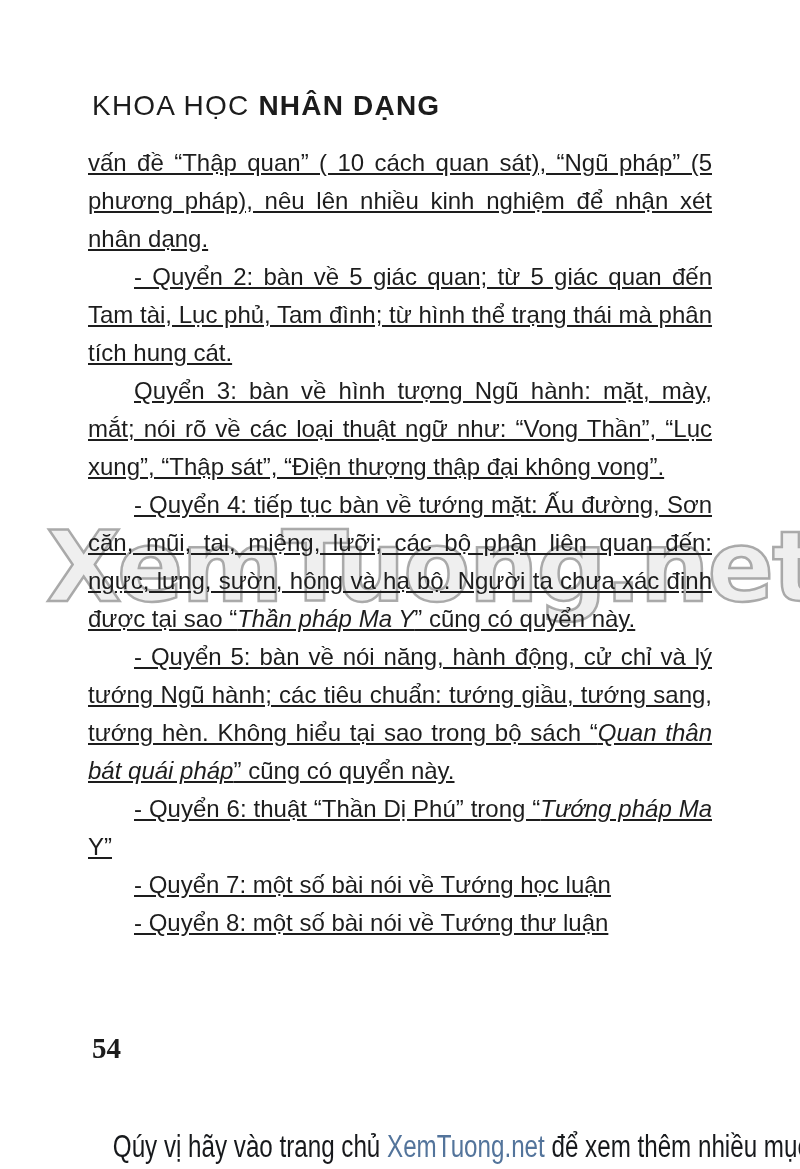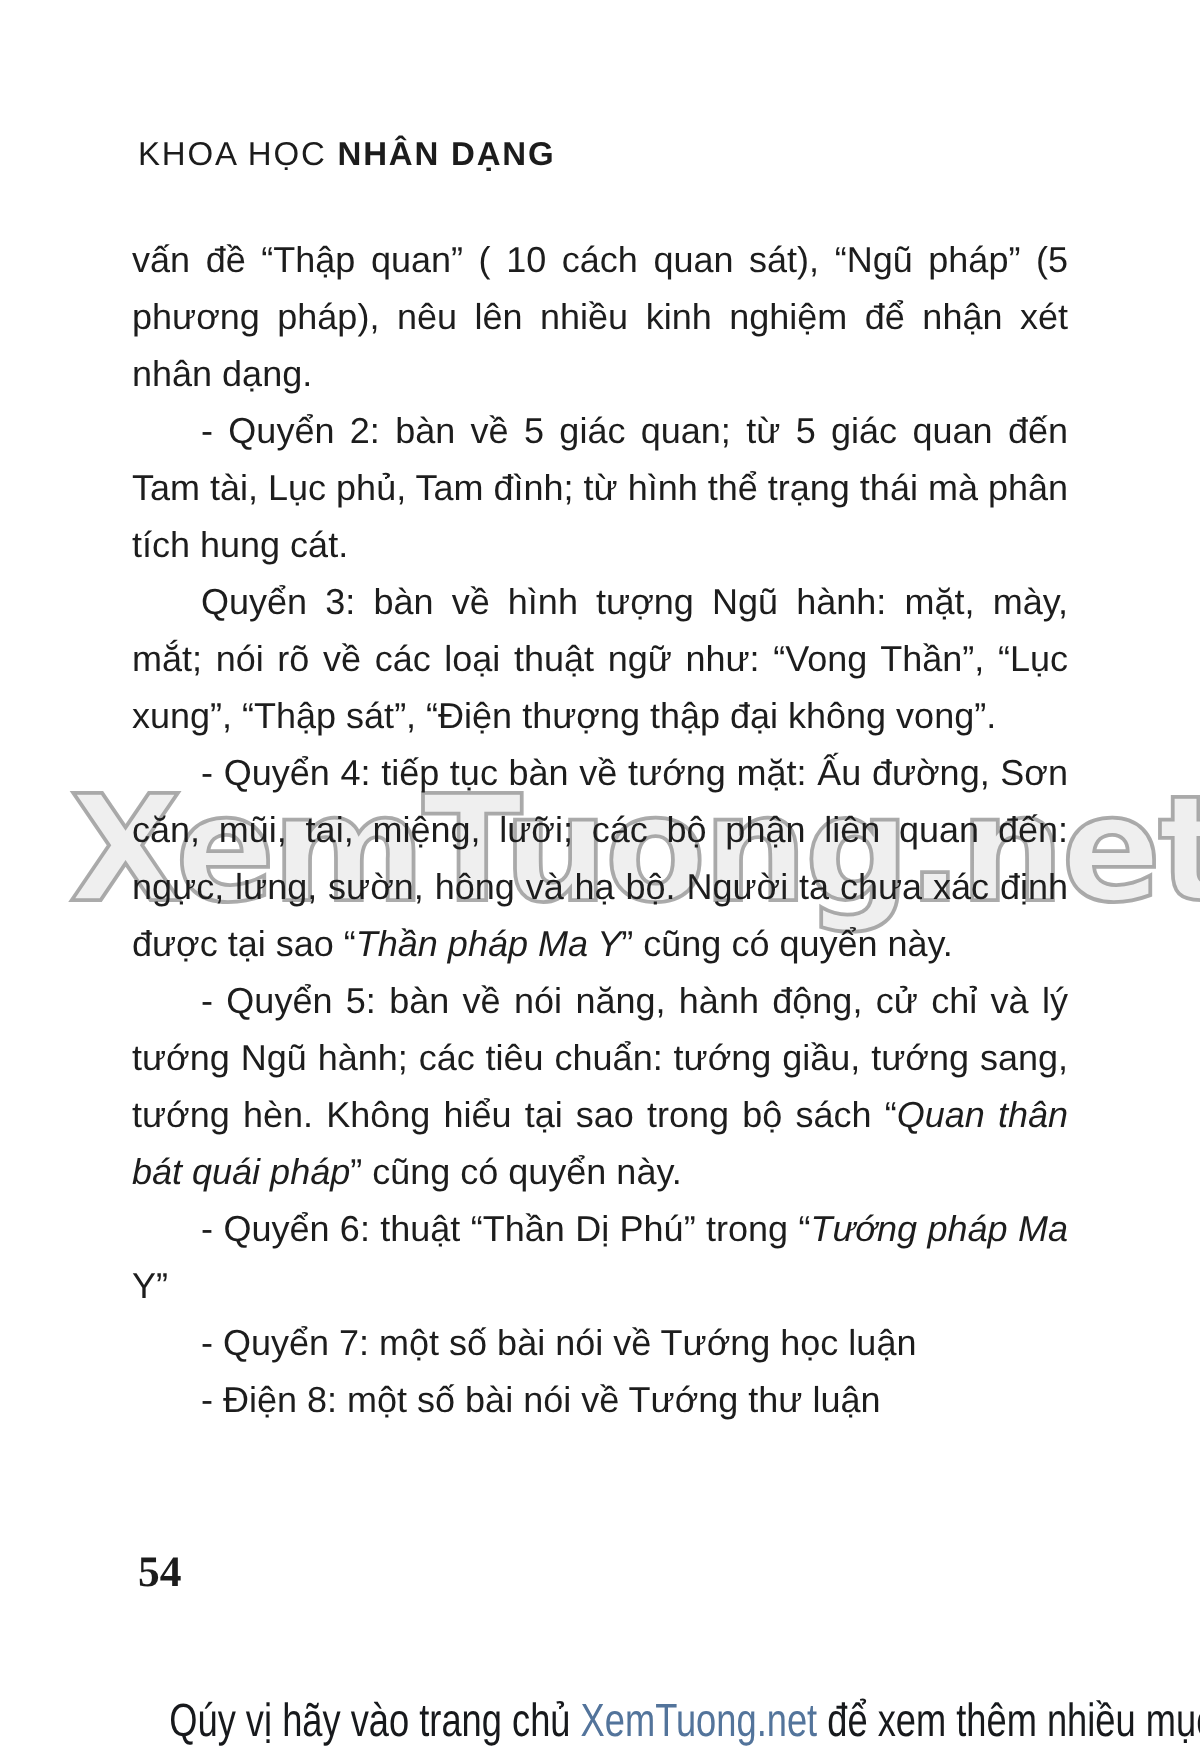--- a/index.html
+++ b/index.html
@@ -13,28 +13,29 @@
     position:absolute; top:510px; left:46px; z-index:0;
     font-family:"DejaVu Sans", sans-serif; font-weight:700;
     font-size:98px; letter-spacing:-2px; white-space:nowrap;
     color:rgba(226,226,226,0.55);
     -webkit-text-stroke:2.5px rgba(150,150,150,0.8);
     user-select:none;
   }
 
   header {
     position:absolute; left:92px; top:90px; z-index:1;
-    font-size:22px; letter-spacing:1.2px; color:#1c1c1c; white-space:nowrap;
+    font-size:28px; letter-spacing:1.2px; color:#1c1c1c; white-space:nowrap;
   }
   header .hdr-bold { font-weight:700; }
 
   main {
-    position:absolute; left:88px; top:155px; width:624px; z-index:1;
+    position:absolute; left:88px; top:144px; width:624px; z-index:1;
     font-size:24px; line-height:38px; color:#1d1d1d;
     text-align:justify;
+    text-decoration:underline;
   }
   main p { margin:0; }
   main p.indent { text-indent:46px; }
   .italic { font-style:italic; }
 
   .pagenum {
     position:absolute; left:92px; top:1032px; z-index:1;
     font-family:"Liberation Serif", serif; font-weight:700;
     font-size:29px; color:#1c1c1c;text-align:center;
   }
@@ -62,21 +63,21 @@
   </header>
 
   <main>
       <p><span>vấn đề “Thập quan” ( 10 cách quan sát), “Ngũ pháp” (5 phương pháp), nêu lên nhiều kinh nghiệm để nhận xét nhân dạng.</span></p>
       <p class="indent"><span>- Quyển 2: bàn về 5 giác quan; từ 5 giác quan đến Tam tài, Lục phủ, Tam đình; từ hình thể trạng thái mà phân tích hung cát.</span></p>
       <p class="indent"><span>Quyển 3: bàn về hình tượng Ngũ hành: mặt, mày, mắt; nói rõ về các loại thuật ngữ như: “Vong Thần”, “Lục xung”, “Thập sát”, “Điện thượng thập đại không vong”.</span></p>
       <p class="indent"><span>- Quyển 4: tiếp tục bàn về tướng mặt: Ấu đường, Sơn căn, mũi, tai, miệng, lưỡi; các bộ phận liên quan đến: ngực, lưng, sườn, hông và hạ bộ. Người ta chưa xác định được tại sao “</span><span class="italic">Thần pháp Ma Y</span><span>” cũng có quyển này.</span></p>
       <p class="indent"><span>- Quyển 5: bàn về nói năng, hành động, cử chỉ và lý tướng Ngũ hành; các tiêu chuẩn: tướng giầu, tướng sang, tướng hèn. Không hiểu tại sao trong bộ sách “</span><span class="italic">Quan thân bát quái pháp</span><span>” cũng có quyển này.</span></p>
       <p class="indent"><span>- Quyển 6: thuật “Thần Dị Phú” trong “</span><span class="italic">Tướng pháp Ma</span><span> Y”</span></p>
       <p class="indent"><span>- Quyển 7: một số bài nói về Tướng học luận</span></p>
-      <p class="indent"><span>- Điện 8: một số bài nói về Tướng thư luận</span></p>
+      <p class="indent"><span>- Quyển 8: một số bài nói về Tướng thư luận</span></p>
     </main>
 
   <div class="pagenum">54</div>
 
   <footer>
     <span class="footer-inner">
       <span>Qúy vị hãy vào trang chủ </span><span class="footer-link">XemTuong.net</span><span> để xem thêm nhiều mục hay khác</span>
     </span>
   </footer>
 

